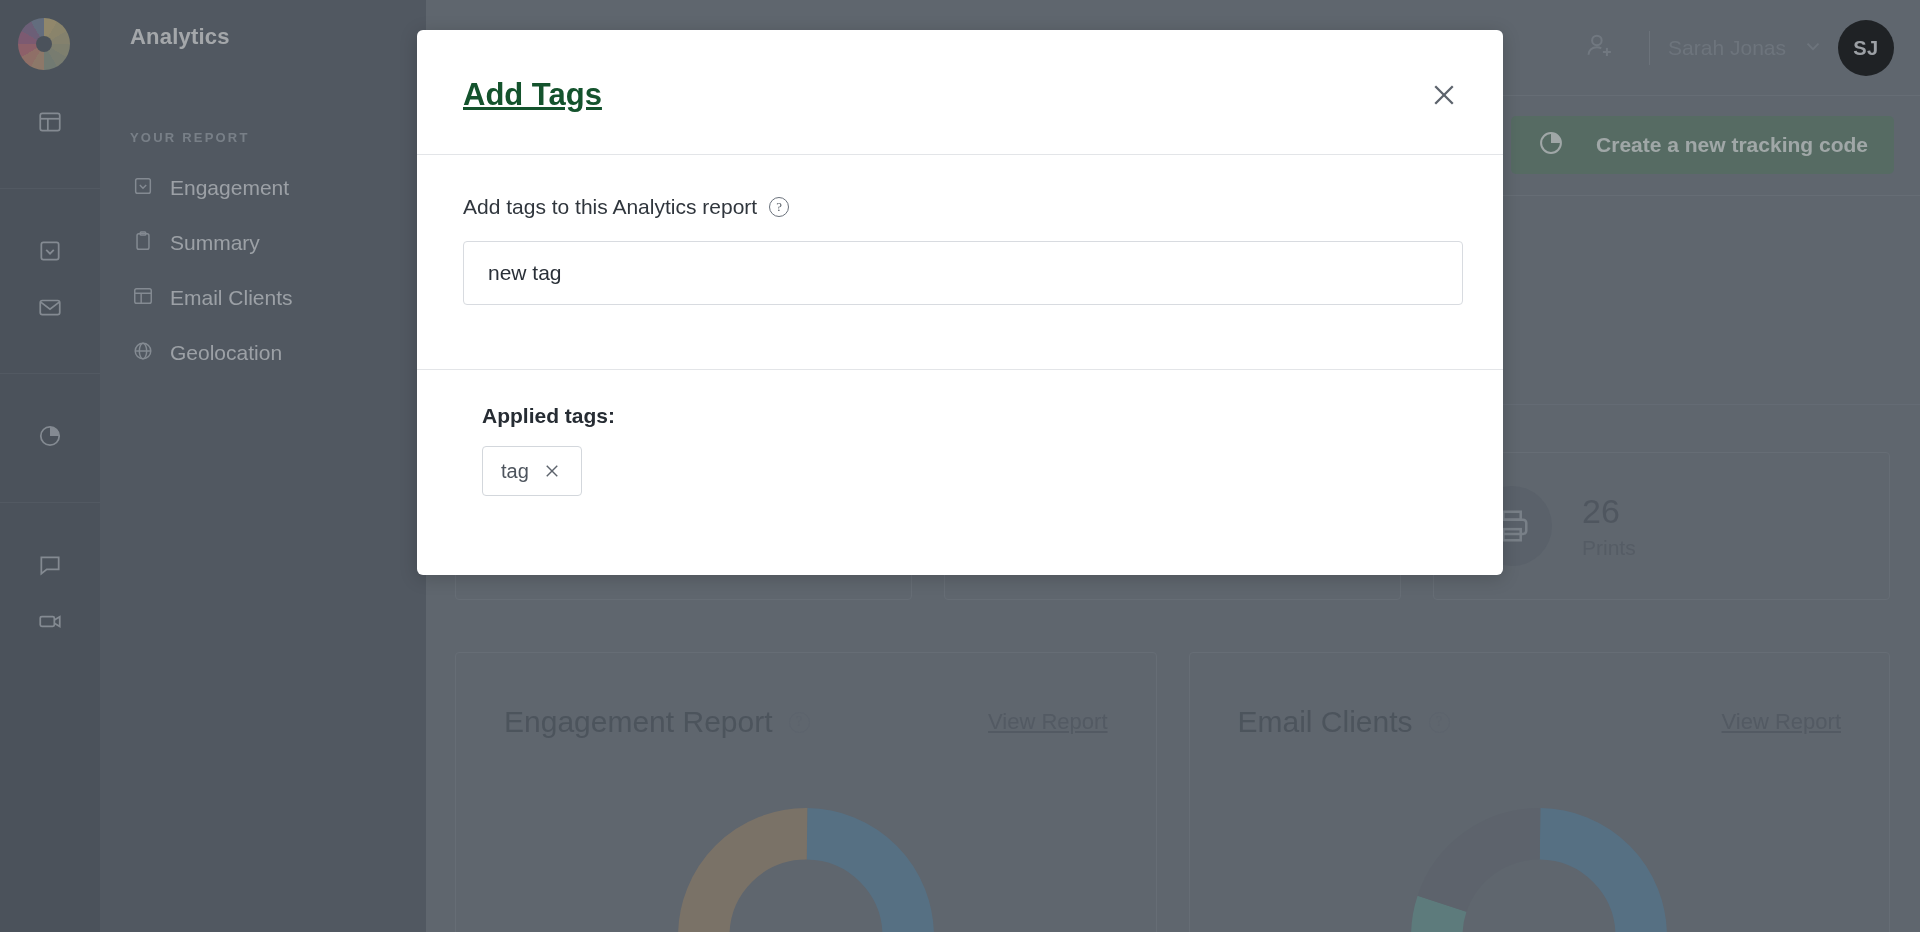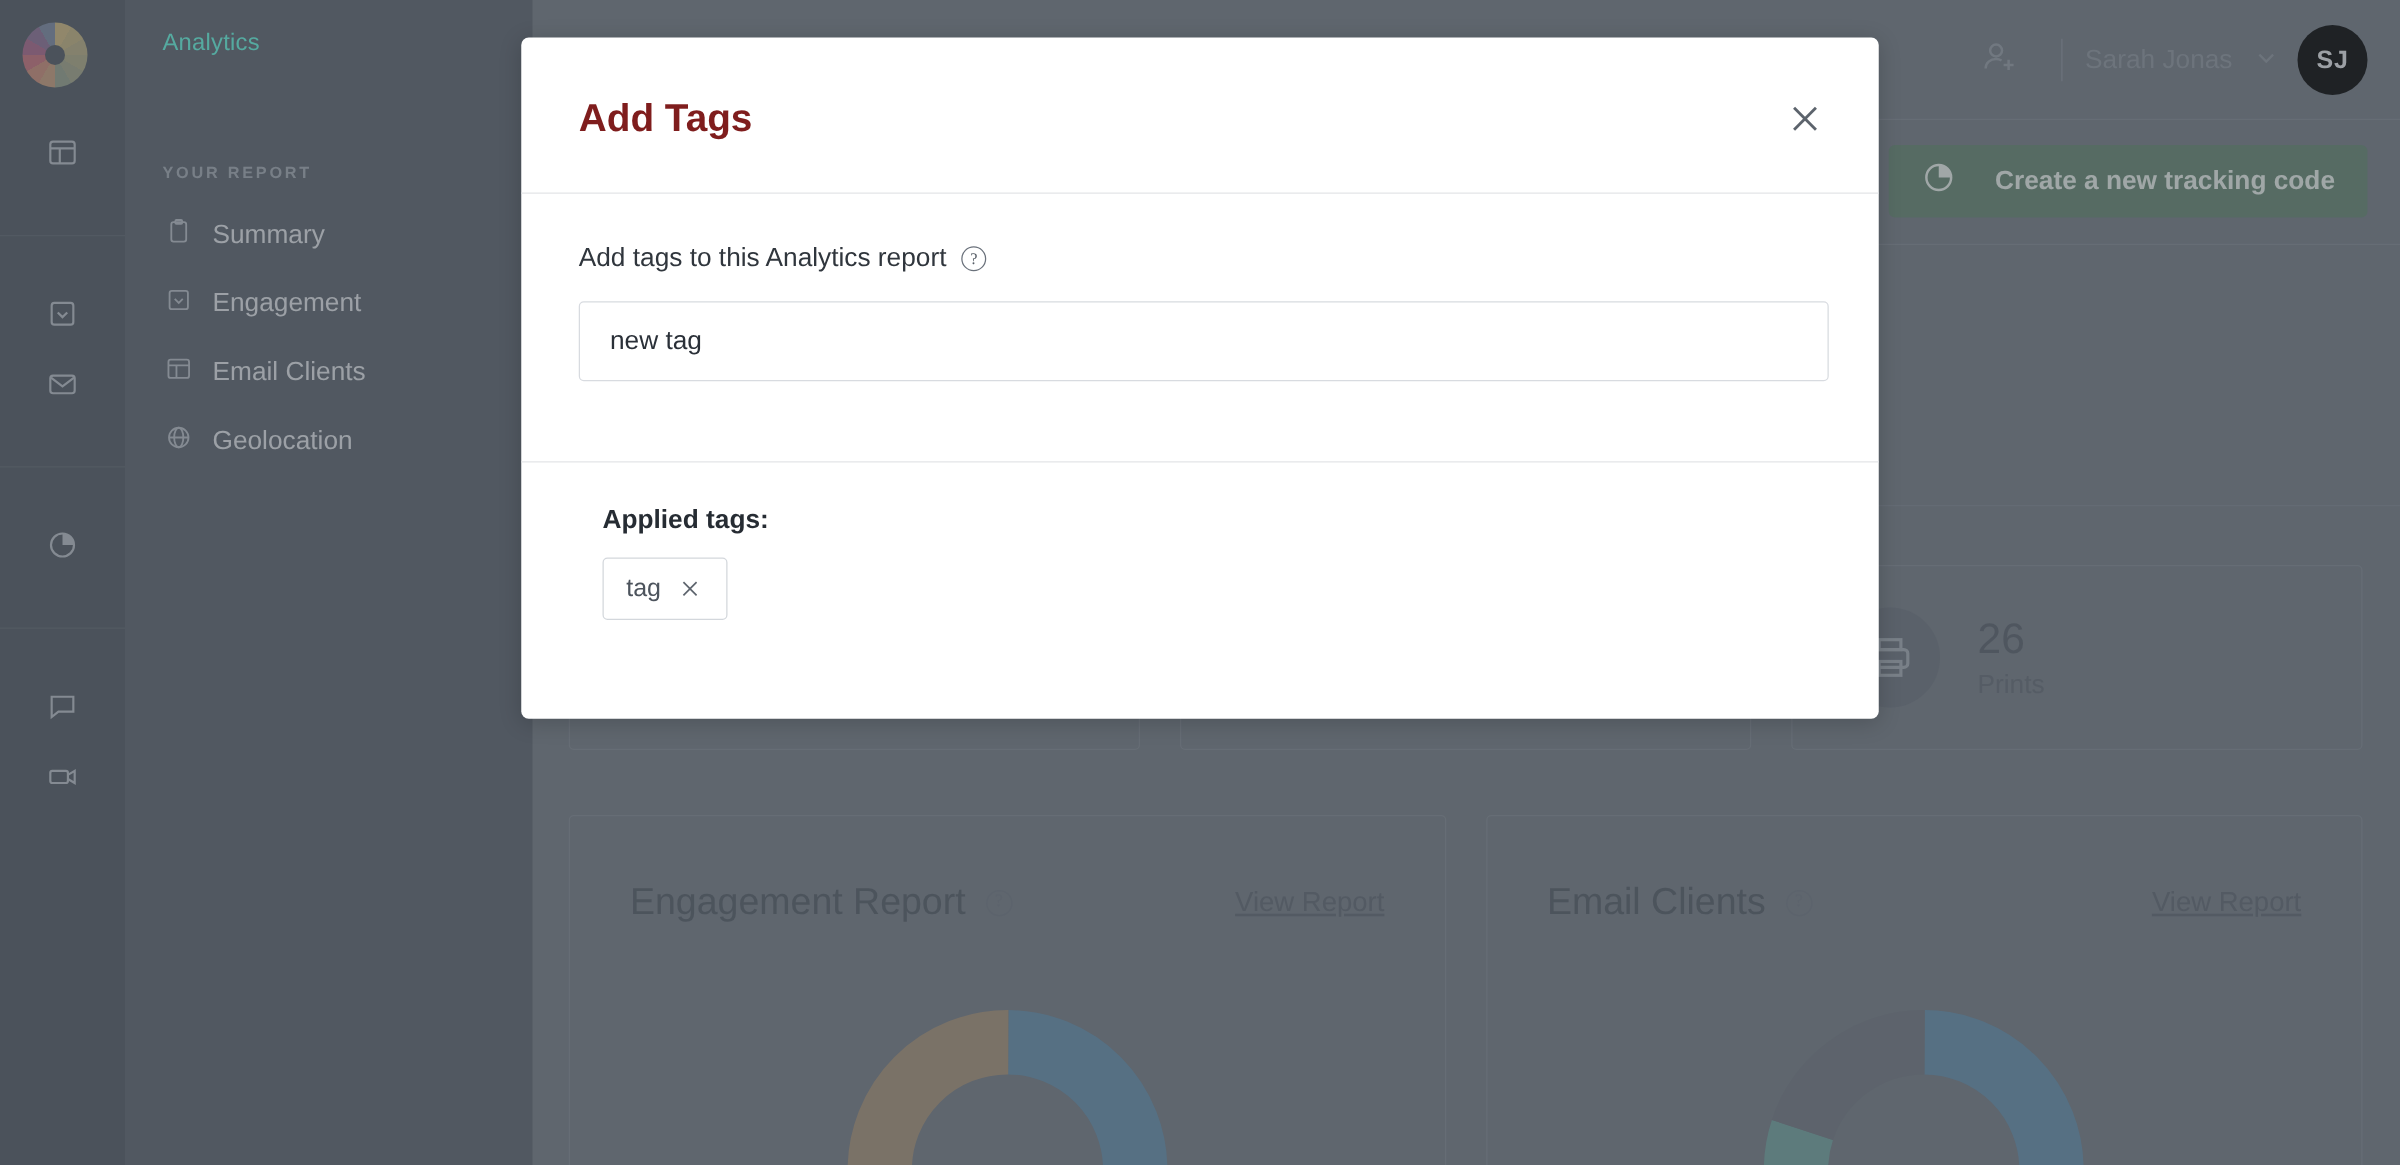--- a/index.html
+++ b/index.html
@@ -43,21 +43,21 @@
   }
   .rail-item svg { width: 26px; height: 26px; stroke: #aeb4bc; stroke-width: 1.6; fill: none; }
 
   
   .nav-panel {
     position: absolute; left: 100px; top: 0; width: 326px; height: 932px;
     background: #565e68;
   }
   .nav-title {
     position: absolute; left: 30px; top: 24px;
-    font-size: 19px; font-weight: 400; color: #5eead4; letter-spacing: .2px;
+    font-size: 22px; font-weight: 700; color: #e5e5e5; letter-spacing: .2px;
   }
   .nav-section-label {
     position: absolute; left: 30px; top: 130px;
     font-size: 13px; font-weight: 700; letter-spacing: 2.2px;
     color: #9aa1aa; text-transform: uppercase;
   }
   .nav-list { position: absolute; left: 24px; top: 160px; width: 300px; }
   .nav-item {
     display: flex; align-items: center; gap: 16px;
     height: 55px; padding-left: 8px; cursor: pointer;
@@ -153,21 +153,21 @@
     background: #ffffff; border-radius: 6px;
     box-shadow: 0 3px 18px rgba(0,0,0,.18);
     display: flex; flex-direction: column;
   }
   .modal-header {
     height: 125px; flex: 0 0 auto; position: relative;
     border-bottom: 1px solid #e3e5e8;
   }
   .modal-title {
     position: absolute; left: 46px; top: 47px;
-    font-size: 31px; font-weight: 700; color: #7f1d1d;
+    font-size: 31px; font-weight: 700; color: #14532d; text-decoration: underline;
   }
   .modal-close {
     position: absolute; right: 42px; top: 50px;
     width: 34px; height: 34px; cursor: pointer;
     display:flex; align-items:center; justify-content:center;
   }
   .modal-close svg { width: 30px; height: 30px; stroke: #5c636c; stroke-width: 1.8; }
 
   .modal-body { flex: 0 0 auto; padding: 40px 46px 64px; border-bottom: 1px solid #e3e5e8; }
   .field-label {
@@ -280,35 +280,35 @@
     </div>
 
     <div class="nav-panel">
       <div class="nav-title">Analytics</div>
       <div class="nav-section-label">YOUR REPORT</div>
       <div class="nav-list">
 
         <div class="nav-item">
           <span>
             <svg viewBox="0 0 24 24">
+                <rect x="4" y="4" width="16" height="16" rx="2"></rect>
+                <polyline points="8.5,11 12,14.5 15.5,11"></polyline>
+              </svg>
+          </span>
+          <span class="nav-item-label">Engagement</span>
+        </div>
+
+        <div class="nav-item">
+          <span>
+            <svg viewBox="0 0 24 24">
                 <rect x="5.5" y="4" width="13" height="17" rx="2"></rect>
                 <rect x="9" y="2.2" width="6" height="3.4" rx="1"></rect>
               </svg>
           </span>
           <span class="nav-item-label">Summary</span>
-        </div>
-
-        <div class="nav-item">
-          <span>
-            <svg viewBox="0 0 24 24">
-                <rect x="4" y="4" width="16" height="16" rx="2"></rect>
-                <polyline points="8.5,11 12,14.5 15.5,11"></polyline>
-              </svg>
-          </span>
-          <span class="nav-item-label">Engagement</span>
         </div>
 
         <div class="nav-item">
           <span>
             <svg viewBox="0 0 24 24">
                 <rect x="3" y="4" width="18" height="16" rx="2"></rect>
                 <line x1="3" y1="9" x2="21" y2="9"></line>
                 <line x1="10" y1="9" x2="10" y2="20"></line>
               </svg>
           </span>

